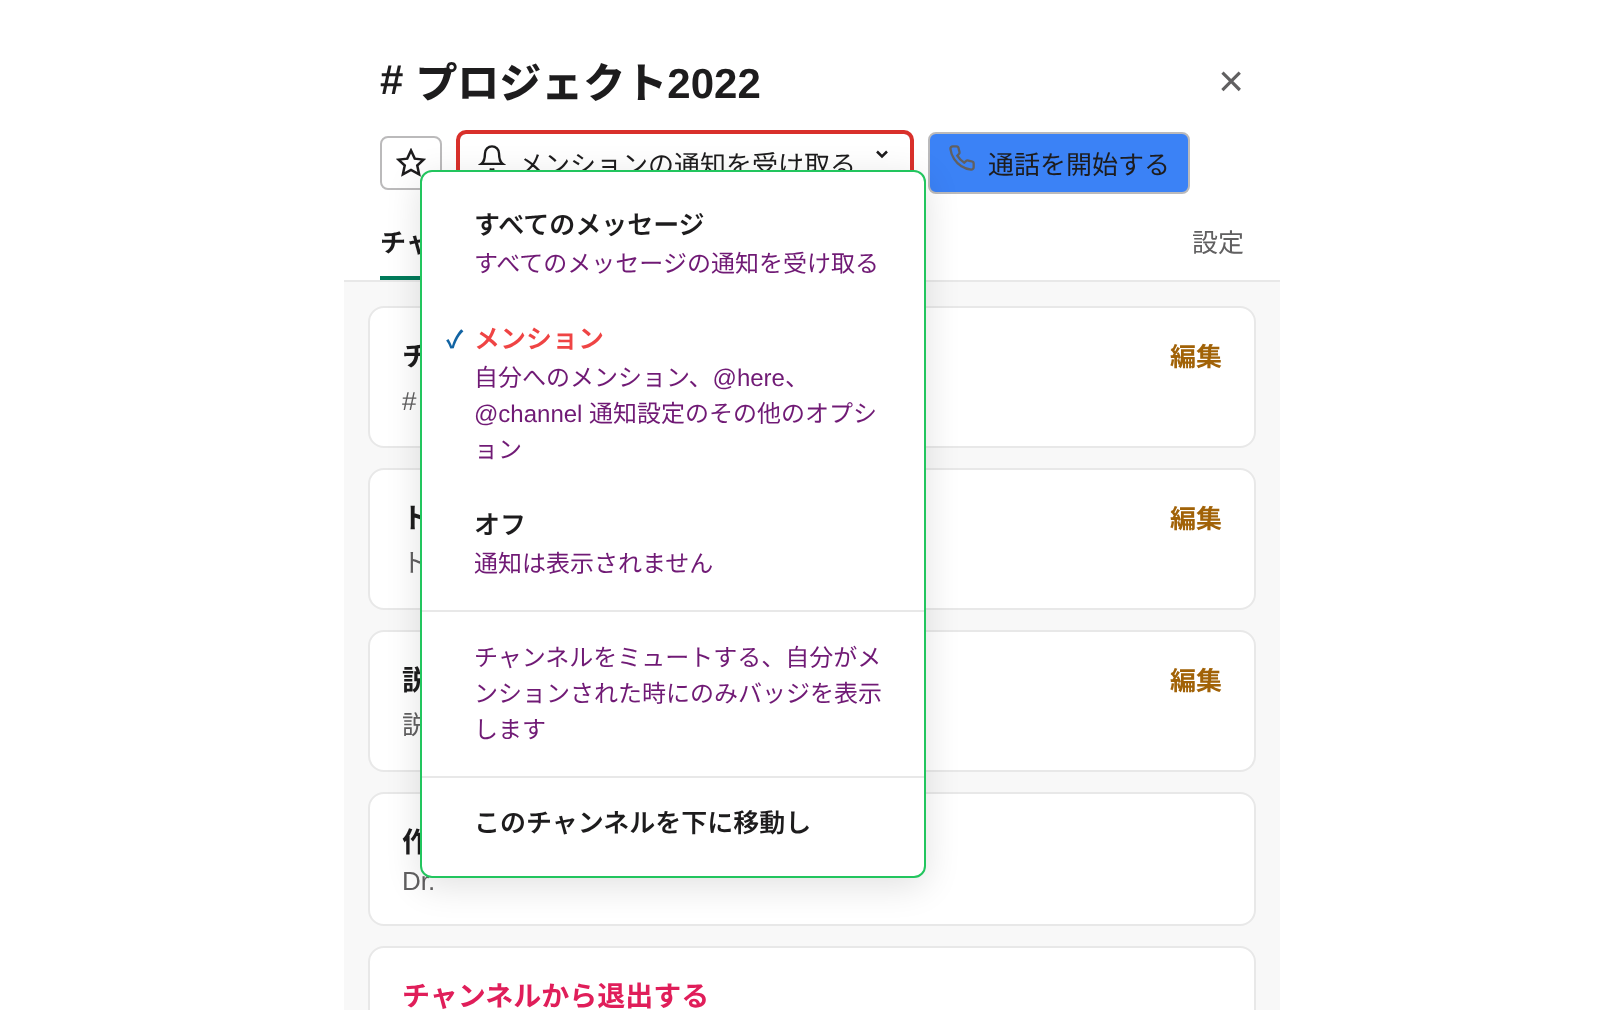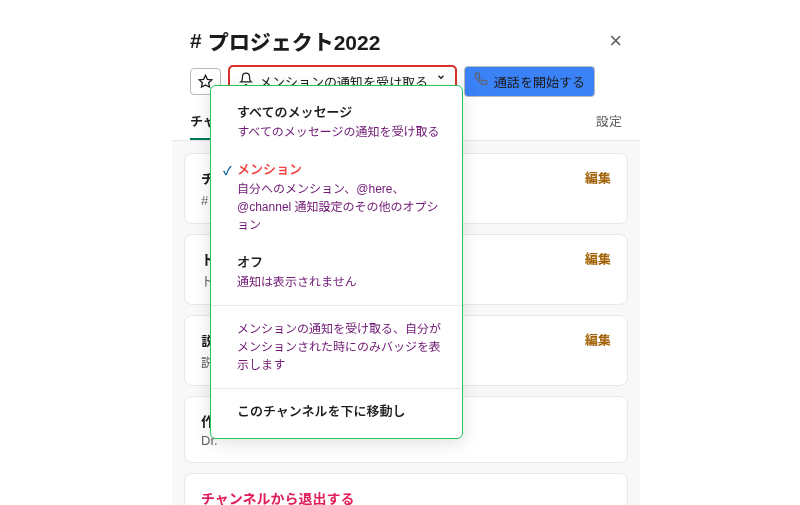--- a/index.html
+++ b/index.html
@@ -225,19 +225,19 @@
     <span class="menu-check">✓</span>
     <div class="mi-title sel">メンション</div>
     <div class="mi-desc">自分へのメンション、@here、@channel 通知設定のその他のオプション</div>
   </div>
   <div class="menu-item">
     <div class="mi-title">オフ</div>
     <div class="mi-desc">通知は表示されません</div>
   </div>
   <div class="menu-sep"></div>
   <div class="menu-item">
-    <div class="mi-desc">メンションの通知を受け取る、自分がメンションされた時にのみバッジを表示します</div>
+    <div class="mi-desc">チャンネルをミュートする、自分がメンションされた時にのみバッジを表示します</div>
   </div>
   <div class="menu-sep"></div>
   <div class="menu-item">
     <div class="mi-title">このチャンネルを下に移動し</div>
   </div>
 </div>
 
 </body></html>

